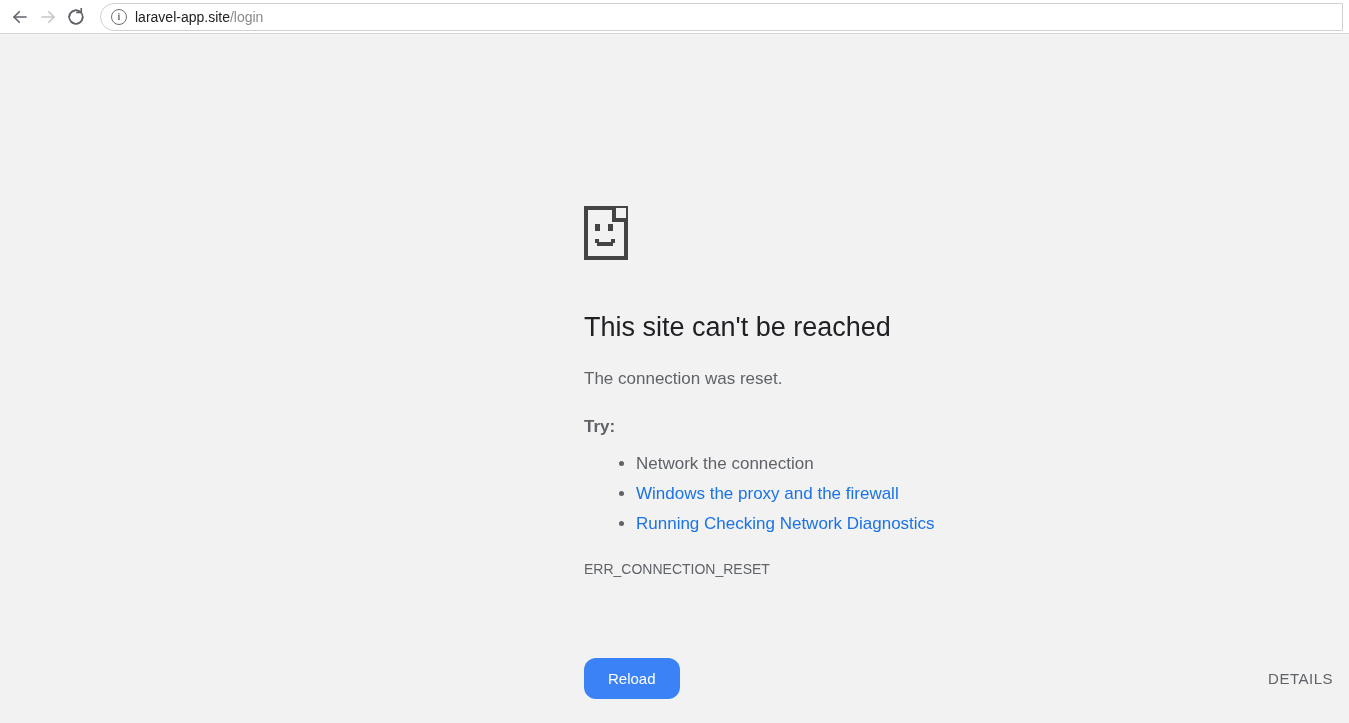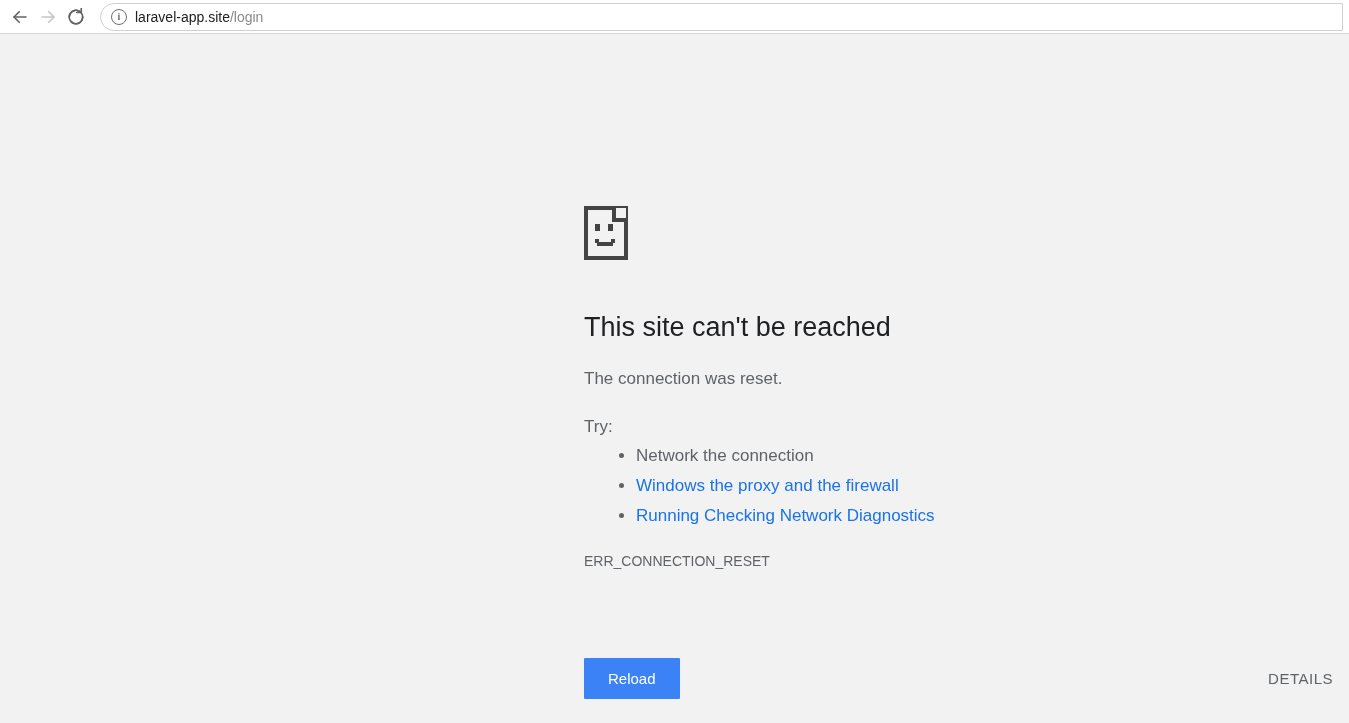--- a/index.html
+++ b/index.html
@@ -71,21 +71,22 @@
     margin-bottom: 26px;
   }
   .error-msg {
     font-size: 17px;
     color: #5f6368;
     margin-bottom: 28px;
   }
   .try-label {
     font-size: 17px;
     color: #5f6368;
-    margin-bottom: 4px;
+    margin-bottom: 12px;
+    font-weight: bold;
   }
   .suggestions {
     list-style: disc;
     padding-left: 52px;
     color: #5f6368;
   }
   .suggestions li {
     font-size: 17px;
     line-height: 30px;
     color: #5f6368;
@@ -105,21 +106,21 @@
     display: flex;
     align-items: center;
     justify-content: space-between;
   }
   .reload-btn {
     background: #3b82f6;
     color: #fff;
     border: none;
     font-size: 15px;
     padding: 12px 24px;
-    border-radius: 1px;
+    border-radius: 12px;
     cursor: pointer;
     text-align: center;
   }
   .details-btn {
     background: none;
     border: none;
     color: #5f6368;
     font-size: 15px;
     letter-spacing: 0.5px;
     cursor: pointer;

